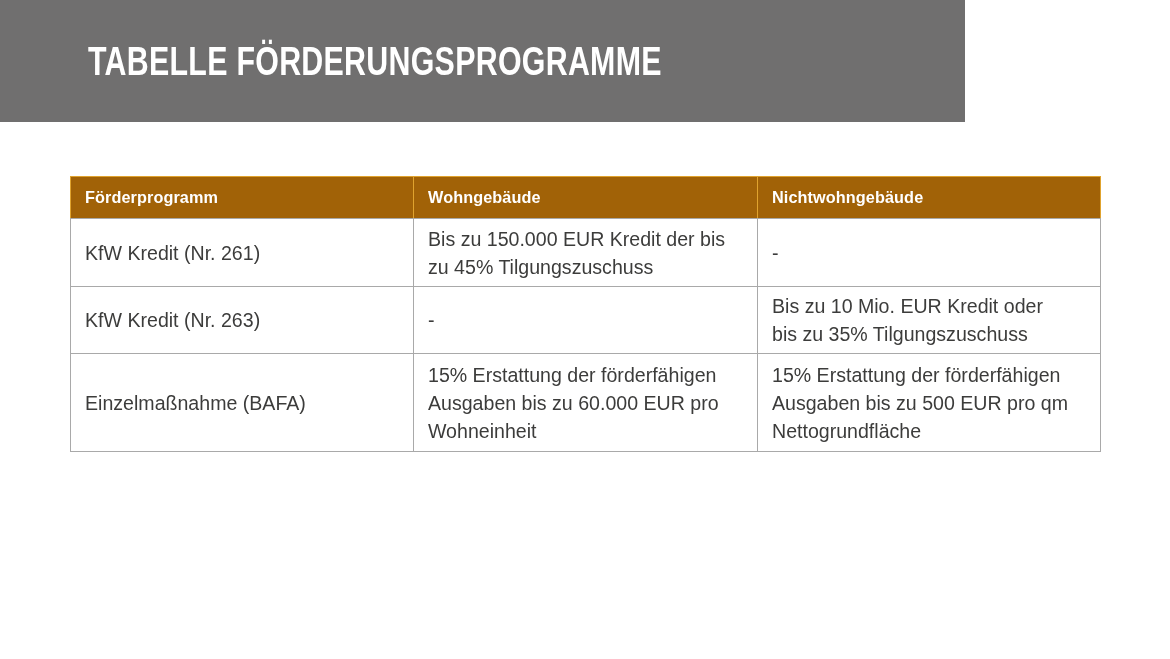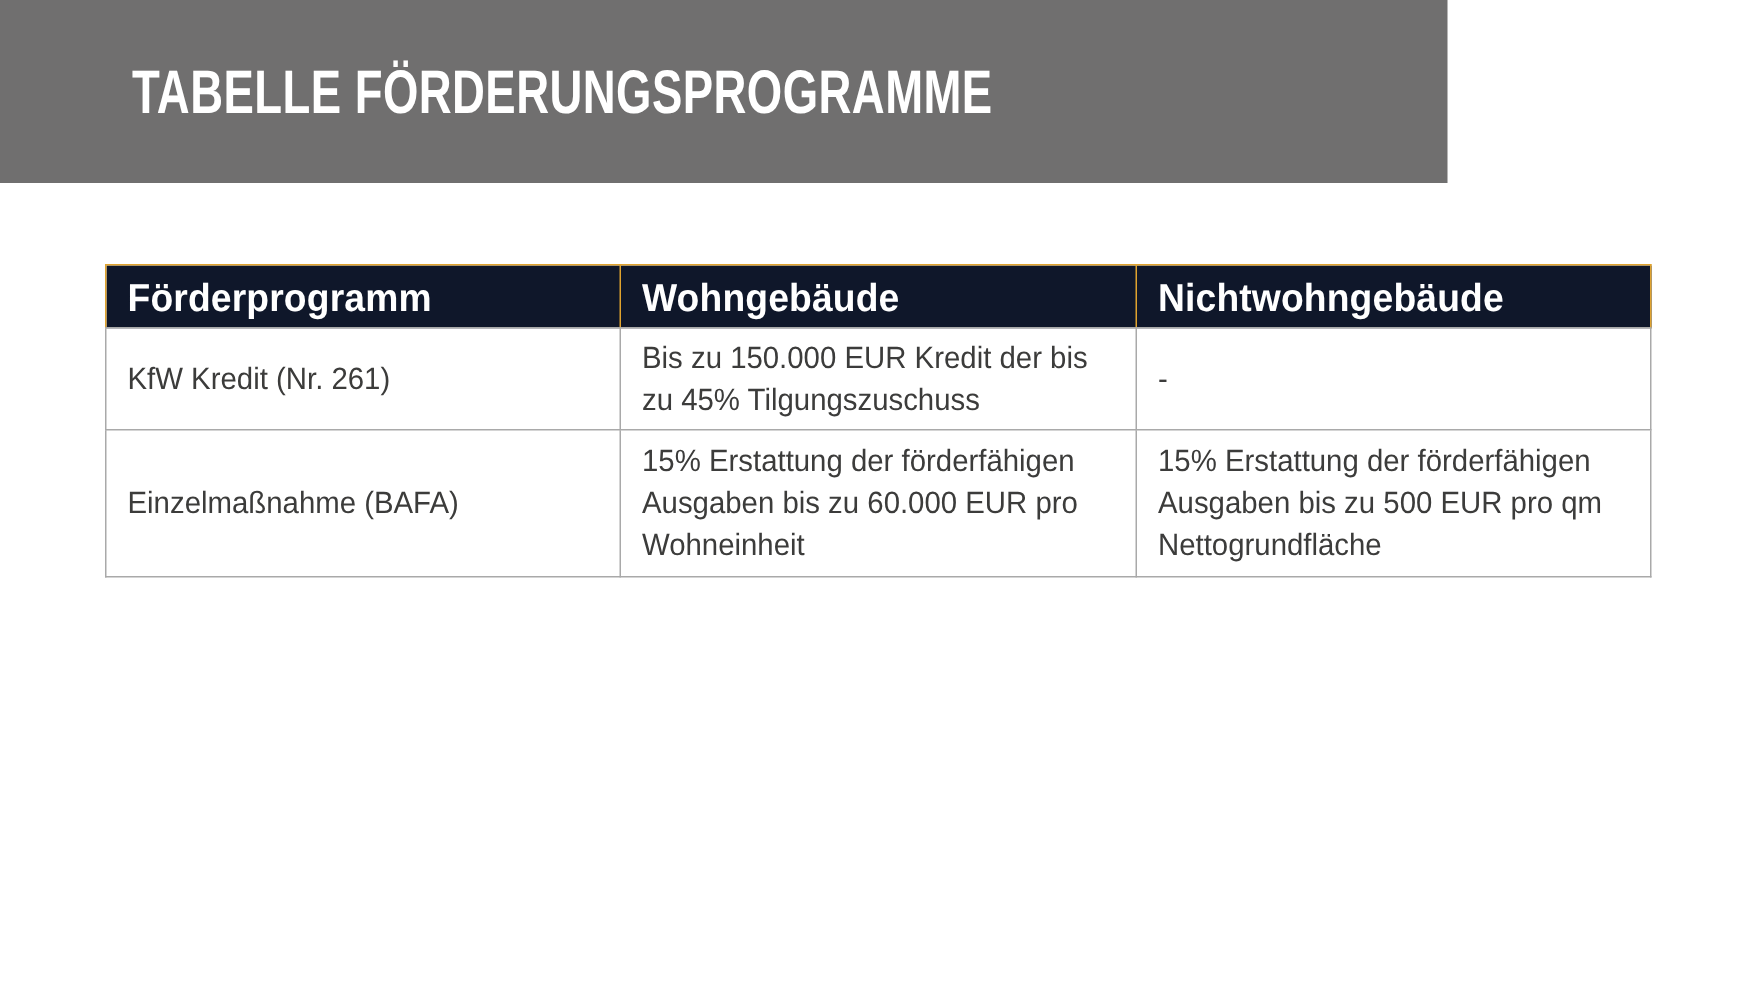--- a/index.html
+++ b/index.html
@@ -59,23 +59,23 @@
 
   table.prog-table th,
   table.prog-table td {
     border: 1px solid #a9a9a9;
     padding: 0 14px;
     vertical-align: middle;
     text-align: left;
   }
 
   table.prog-table thead th {
-    background: #0f172a;
+    background: #a16207;
     color: #ffffff;
-    font-size: 26px;
+    font-size: 17px;
     line-height: 24px;
     font-weight: 700;
     height: 41px;
     border-color: #e0a32e;
     border-bottom-color: #a9a9a9;
     letter-spacing: 0.1px;
   }
 
   table.prog-table tbody td {
     color: #3c3c3b;
@@ -137,20 +137,31 @@
         <td>
           <span class="cell-txt">KfW Kredit (Nr. 261)</span>
         </td>
         <td>
           <span class="cell-txt">Bis zu 150.000 EUR Kredit der bis zu 45% Tilgungszuschuss</span>
         </td>
         <td class="dash-top">
           <span class="cell-txt">-</span>
         </td>
       </tr>
+      <tr class="r2">
+        <td>
+          <span class="cell-txt">KfW Kredit (Nr. 263)</span>
+        </td>
+        <td class="dash-mid">
+          <span class="cell-txt">-</span>
+        </td>
+        <td>
+          <span class="cell-txt">Bis zu 10 Mio. EUR Kredit oder bis zu 35% Tilgungszuschuss</span>
+        </td>
+      </tr>
       <tr class="r3">
         <td>
           <span class="cell-txt">Einzelmaßnahme (BAFA)</span>
         </td>
         <td>
           <span class="cell-txt">15% Erstattung der förderfähigen Ausgaben bis zu 60.000 EUR pro Wohneinheit</span>
         </td>
         <td>
           <span class="cell-txt">15% Erstattung der förderfähigen Ausgaben bis zu 500 EUR pro qm Nettogrundfläche</span>
         </td>

